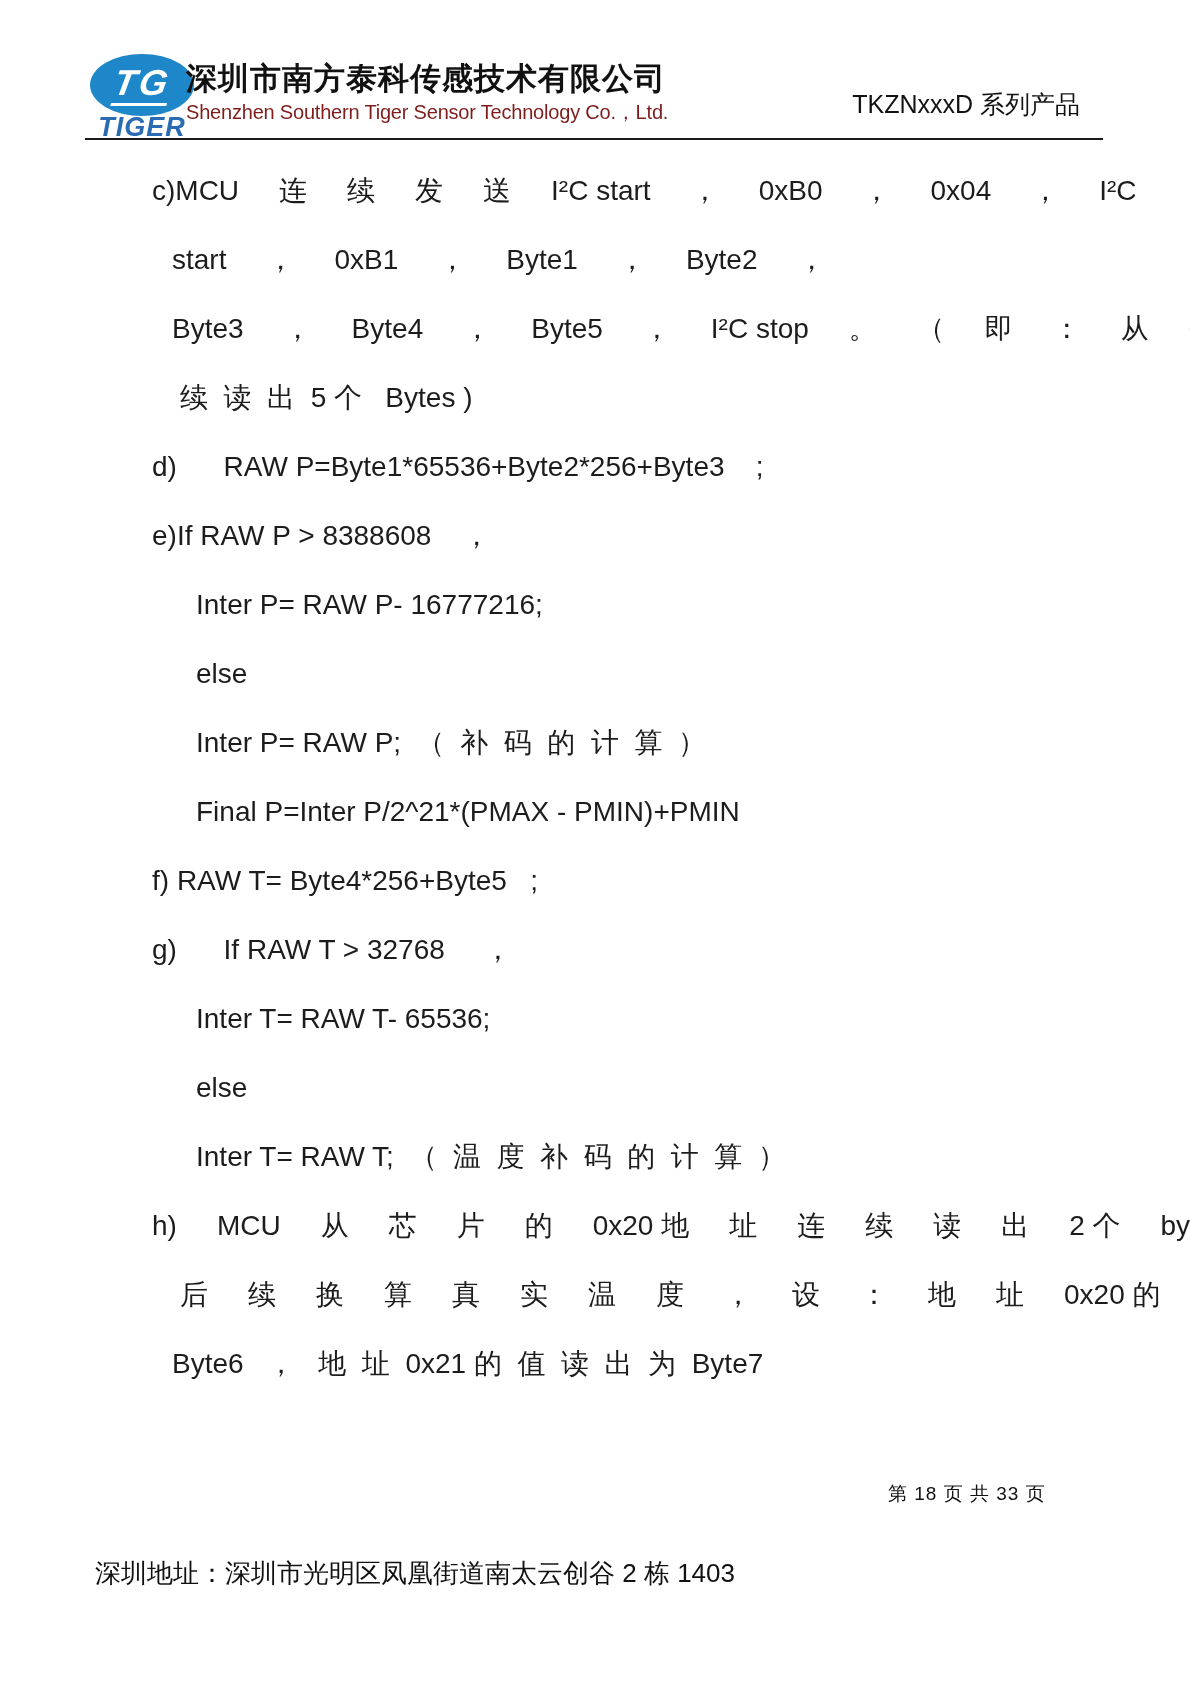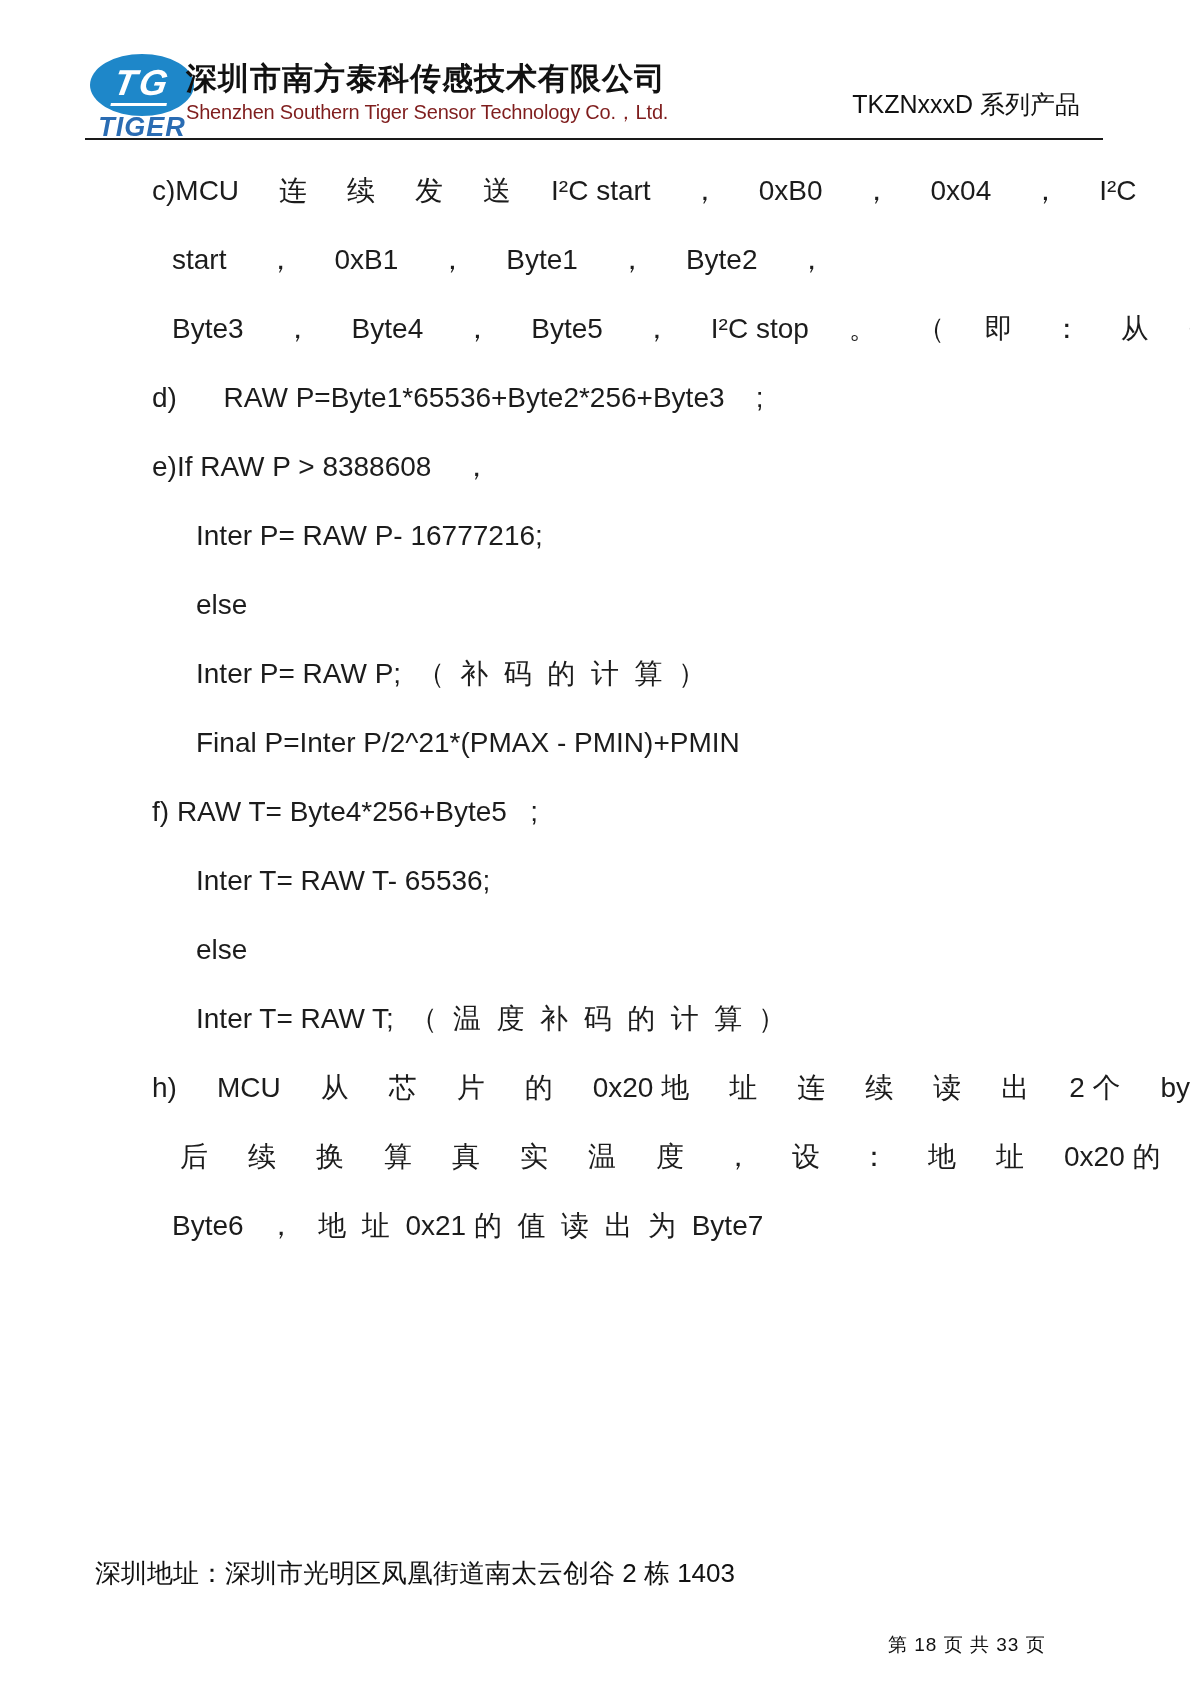--- a/index.html
+++ b/index.html
@@ -56,21 +56,21 @@
   .i0{padding-left:0;}
   .i20{padding-left:20px;}
   .i28{padding-left:28px;}
   .i44{padding-left:44px;}
   
   .footer-left{
     position:absolute;left:95px;top:1552px;
     font-size:26px;line-height:43px;color:#111;
   }
   .footer-page{
-    position:absolute;left:888px;top:1632px;
+    position:absolute;left:888px;top:1481px;
     font-size:19px;color:#111;letter-spacing:1px;
   }
 </style>
 </head>
 <body>
 
 <div class="page">
 
   <div>
     <div class="logo-ellipse">
@@ -118,27 +118,29 @@
         <span>I²C stop</span>
         <span>。</span>
         <span>（</span>
         <span>即</span>
         <span>：</span>
         <span>从</span>
         <span>0x04 地</span>
         <span>址</span>
         <span>连</span>
       </div>
+    <div class="line l i28">续  读  出  5 个   Bytes )</div>
     <div class="line l i0">d)      RAW P=Byte1*65536+Byte2*256+Byte3    ;</div>
     <div class="line l i0">e)If RAW P &gt; 8388608    ，</div>
     <div class="line l i44">Inter P= RAW P- 16777216;</div>
     <div class="line l i44">else</div>
     <div class="line l i44">Inter P= RAW P;  （  补  码  的  计  算  ）</div>
     <div class="line l i44">Final P=Inter P/2^21*(PMAX - PMIN)+PMIN</div>
     <div class="line l i0">f) RAW T= Byte4*256+Byte5   ;</div>
+    <div class="line l i0">g)      If RAW T &gt; 32768     ，</div>
     <div class="line l i44">Inter T= RAW T- 65536;</div>
     <div class="line l i44">else</div>
     <div class="line l i44">Inter T= RAW T;  （  温  度  补  码  的  计  算  ）</div>
     <div class="line j i0">
         <span>h)</span>
         <span>MCU</span>
         <span>从</span>
         <span>芯</span>
         <span>片</span>
         <span>的</span>

